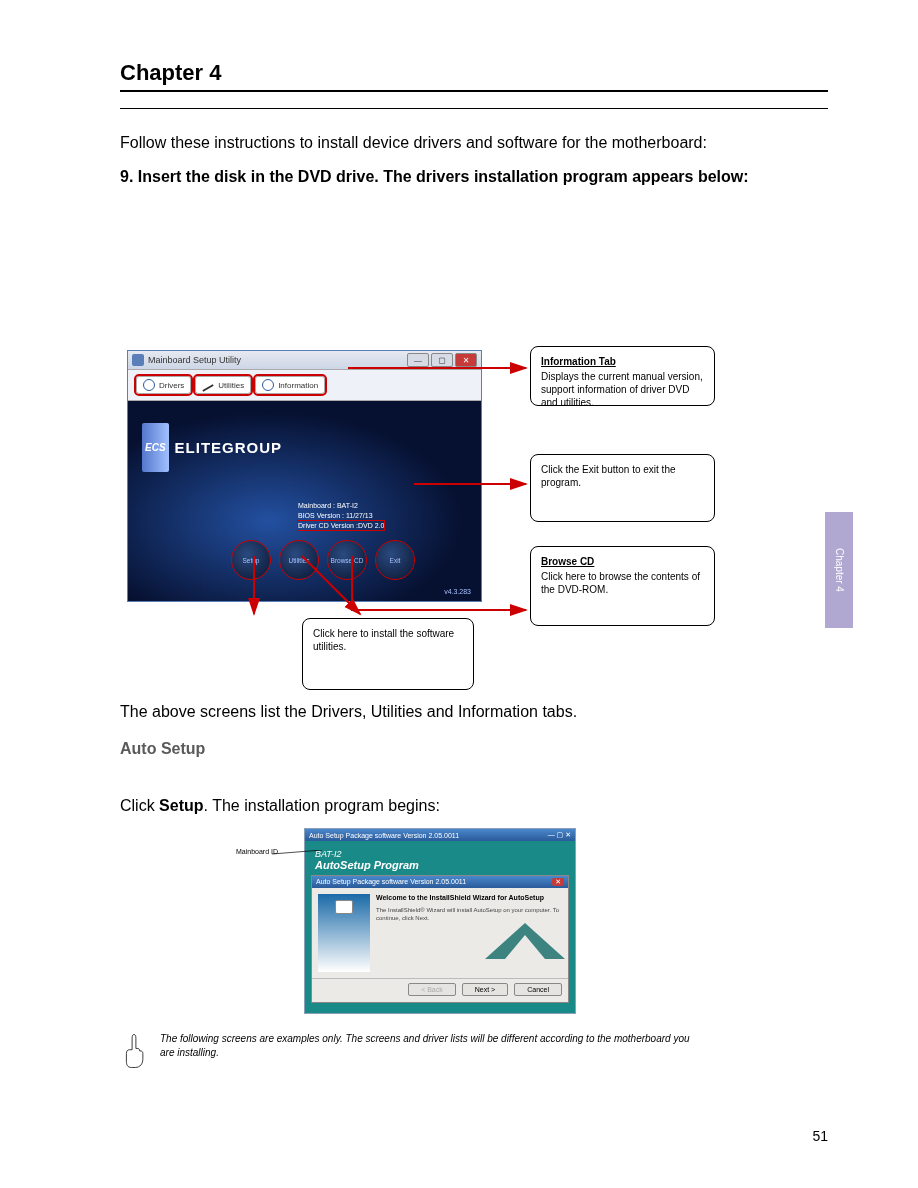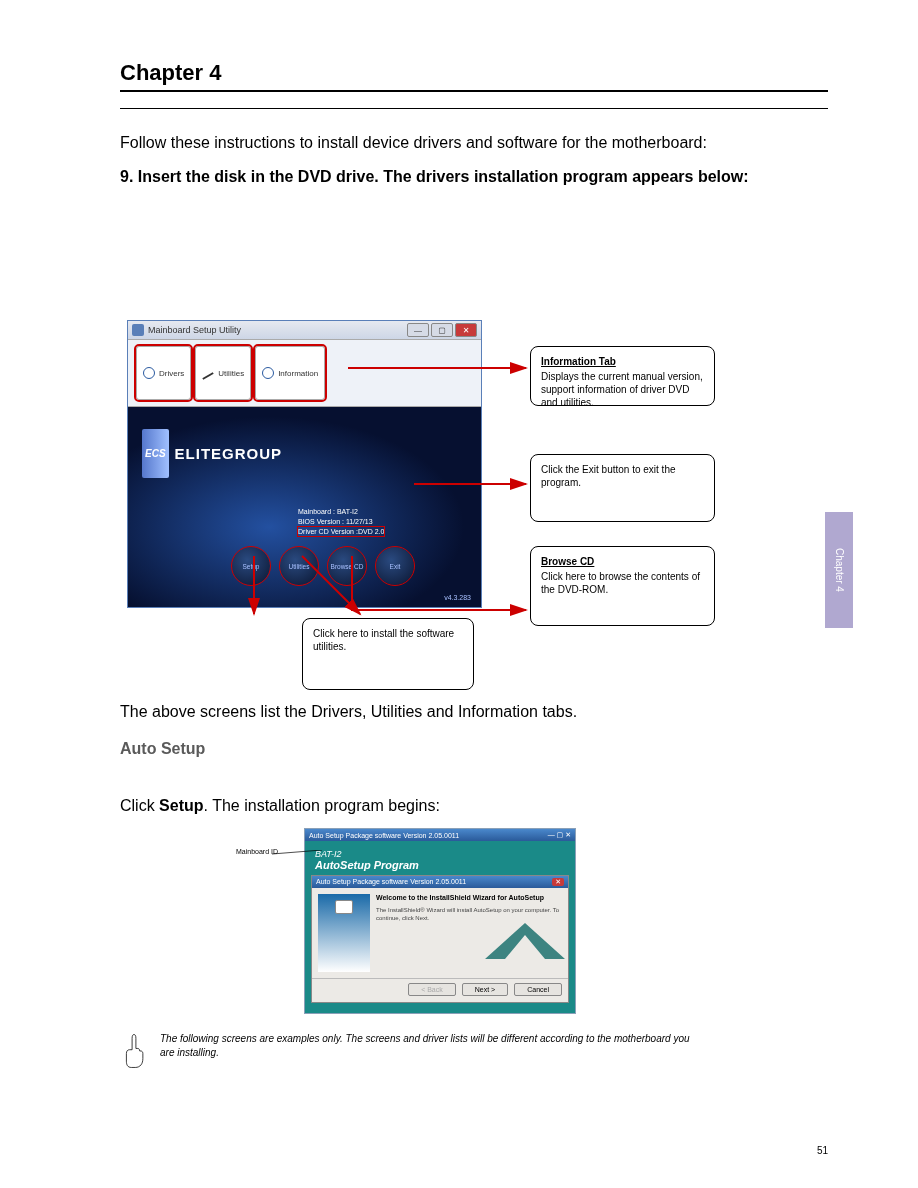--- a/index.html
+++ b/index.html
@@ -8,29 +8,29 @@
   .chapter-title { font-size: 22px; font-weight: bold; margin-bottom: 4px; }
   .hr { border-top: 2px solid #000; margin-bottom: 16px; }
   .hr2 { border-top: 1px solid #000; margin-bottom: 22px; }
   .section-title { font-size: 16px; font-weight: bold; color: #5a5a5a; margin-bottom: 10px; }
   .body-text { font-size: 16px; line-height: 1.5; margin-bottom: 10px; }
   .note-row { display: flex; gap: 12px; margin-top: 14px; }
   .hand-icon { width: 28px; height: 38px; flex-shrink: 0; }
   .note-text { font-size: 10px; font-style: italic; line-height: 1.4; }
 
   
-  .util-win { position: absolute; left: 127px; top: 320px; width: 355px; border: 1px solid #5a7fb8; background: #0a2050; }
+  .util-win { position: absolute; left: 127px; top: 350px; width: 355px; border: 1px solid #5a7fb8; background: #0a2050; }
   .util-title { background: linear-gradient(#e6e9f0,#cdd6e6); display: flex; align-items: center; justify-content: space-between; padding: 2px 4px; border-bottom: 1px solid #aaa; }
   .util-title-left { display: flex; align-items: center; gap: 4px; font-size: 9px; color: #333; }
   .util-title-icon { width: 12px; height: 12px; background: #5a7fb8; border-radius: 2px; }
   .util-win-ctrls { display: flex; gap: 2px; }
   .wc-btn { width: 22px; height: 14px; background: #d6dbe6; border: 1px solid #888; border-radius: 2px; font-size: 8px; display: flex; align-items: center; justify-content: center; color: #333; }
   .wc-close { background: #c73a3a; color: #fff; }
   .util-tabs { display: flex; gap: 4px; padding: 6px 8px; background: #eef2f8; border-bottom: 1px solid #aaa; }
-  .tab { background: #fff; border: 1px solid #aaa; border-radius: 3px; padding: 20px 6px; font-size: 8px; display: flex; align-items: center; gap: 4px; color: #333; }
+  .tab { background: #fff; border: 1px solid #aaa; border-radius: 3px; padding: 2px 6px; font-size: 8px; display: flex; align-items: center; gap: 4px; color: #333; }
   .tab-hl { outline: 2px solid #cc0000; }
   .tab-ico { width: 12px; height: 12px; border: 1.5px solid #2a5aa0; border-radius: 50%; position: relative; }
   .tab-ico-pen { width: 12px; height: 12px; position: relative; }
   .tab-ico-pen::before { content: ""; position: absolute; width: 12px; height: 2px; background: #333; top: 8px; left: 0; transform: rotate(-30deg); }
   .util-body { position: relative; height: 200px; background: radial-gradient(ellipse at 40% 60%, #2350a0 0%, #061030 65%); }
   .brand { position: absolute; top: 22px; left: 14px; display: flex; align-items: center; gap: 6px; color: #fff; }
   .brand-logo { font-size: 10px; font-weight: bold; font-style: italic; background: linear-gradient(90deg,#5577cc,#a0c0ff); padding: 19px 3px; border-radius: 2px; }
   .brand-text { font-size: 15px; font-weight: bold; letter-spacing: 1px; }
   .info-block { position: absolute; left: 170px; top: 100px; font-size: 7px; color: #fff; line-height: 1.4; }
   .info-hl { outline: 1px solid #cc0000; }
@@ -68,21 +68,21 @@
   .c3 { left: 530px; top: 546px; width: 185px; height: 80px; }
   .c4 { left: 127px; top: 618px; width: 160px; height: 70px; }
   .c5 { left: 302px; top: 618px; width: 172px; height: 72px; }
 
   
   .arrow { position: absolute; pointer-events: none; }
 
   
   .side-tab { position: absolute; right: 65px; top: 512px; width: 28px; height: 116px; background: #b0a8d0; color: #fff; font-size: 10px; writing-mode: vertical-rl; text-align: center; display: flex; align-items: center; justify-content: center; }
 
-  .page-num { position: absolute; bottom: 32px; right: 90px; font-size: 10px; }
+  .page-num { position: absolute; bottom: 44px; right: 90px; font-size: 14px; }
   .setup-container { position: absolute; left: 304px; top: 828px; }
 </style>
 </head>
 <body>
 
 <div class="page">
   <div class="chapter-title">Chapter 4</div>
   <div class="hr"></div>
   <div class="hr2"></div>
   <p class="body-text">Follow these instructions to install device drivers and software for the motherboard:</p>

